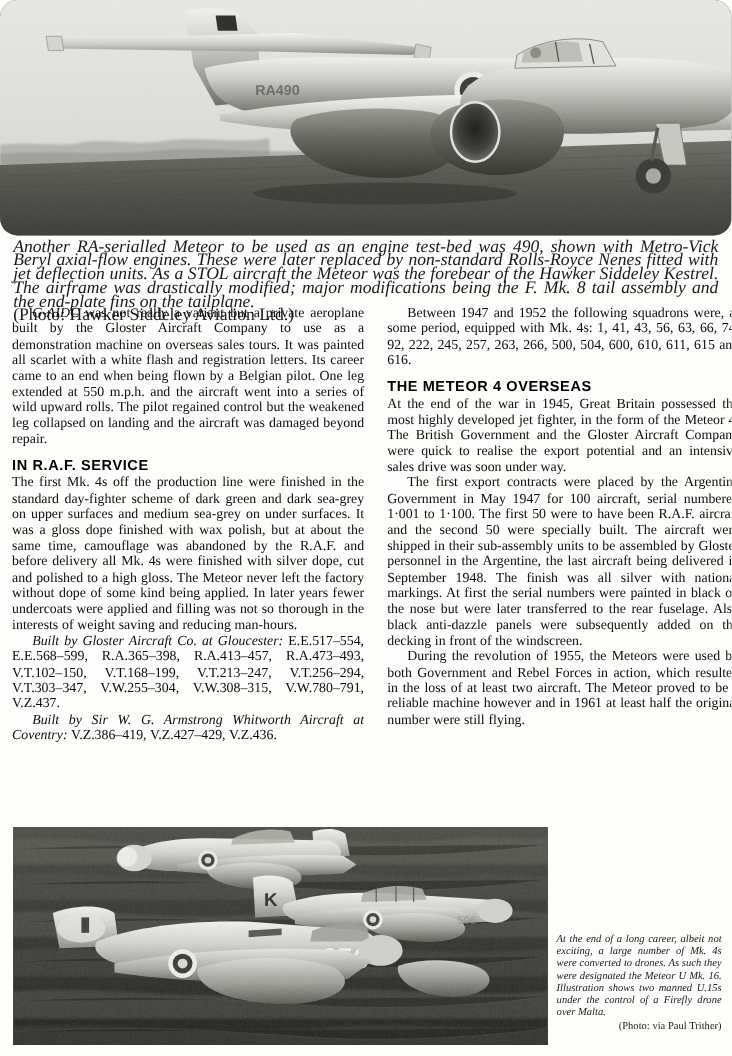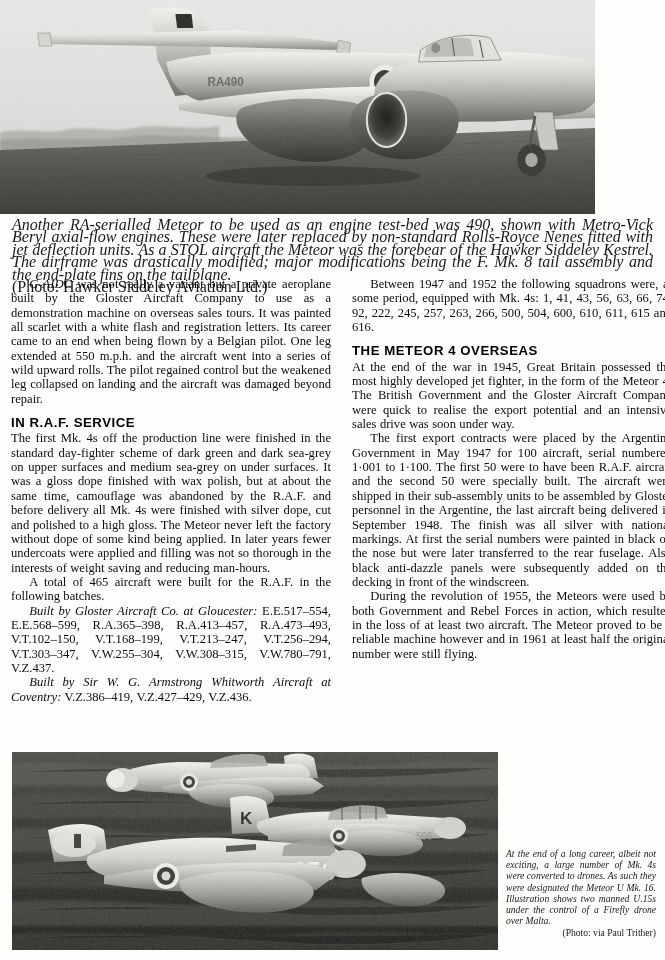--- a/index.html
+++ b/index.html
@@ -16,21 +16,21 @@
     background: #fdfdfb;
   }
 
   
   .photo {
     position: absolute;
     overflow: hidden;
     background: #2a2a2a;
   }
   #photo-top {
-    left: 0px; top: 0px; width: 595px; height: 214px;
+    left: 0px; top: 0px; width: 665px; height: 214px; border-radius: 16px;
   }
   #photo-bottom {
     left: 12px; top: 752px; width: 486px; height: 198px;
   }
   .photo svg { display: block; width: 100%; height: 100%; }
 
   
   .caption {
     position: absolute;
     font-family: "Liberation Serif", serif;
@@ -214,21 +214,20 @@
   </div>
 
   <div class="column" id="col-left">
 
     <p><span class="it">G-AIDC</span><span> was not really a variant but a private aeroplane built by the Gloster Aircraft Company to use as a demonstration machine on overseas sales tours. It was painted all scarlet with a white flash and registration letters. Its career came to an end when being flown by a Belgian pilot. One leg extended at 550 m.p.h. and the aircraft went into a series of wild upward rolls. The pilot regained control but the weakened leg collapsed on landing and the aircraft was damaged beyond repair.</span></p>
 
     <h2 class="section-heading">IN R.A.F. SERVICE</h2>
 
     <p class="noindent">The first Mk. 4s off the production line were finished in the standard day-fighter scheme of dark green and dark sea-grey on upper surfaces and medium sea-grey on under surfaces. It was a gloss dope finished with wax polish, but at about the same time, camouflage was abandoned by the R.A.F. and before delivery all Mk. 4s were finished with silver dope, cut and polished to a high gloss. The Meteor never left the factory without dope of some kind being applied. In later years fewer undercoats were applied and filling was not so thorough in the interests of weight saving and reducing man-hours.</p>
 
-    <p>A total of 465 aircraft were built for the R.A.F. in the following batches.</p>
 
     <p><span class="it">Built by Gloster Aircraft Co. at Gloucester:</span><span> E.E.517–554, E.E.568–599, R.A.365–398, R.A.413–457, R.A.473–493, V.T.102–150, V.T.168–199, V.T.213–247, V.T.256–294, V.T.303–347, V.W.255–304, V.W.308–315, V.W.780–791, V.Z.437.</span></p>
 
     <p><span class="it">Built by Sir W. G. Armstrong Whitworth Aircraft at Coventry:</span><span> V.Z.386–419, V.Z.427–429, V.Z.436.</span></p>
   </div>
 
   <div class="column" id="col-right">
 
     <p>Between 1947 and 1952 the following squadrons were, at some period, equipped with Mk. 4s: 1, 41, 43, 56, 63, 66, 74, 92, 222, 245, 257, 263, 266, 500, 504, 600, 610, 611, 615 and 616.</p>
 

